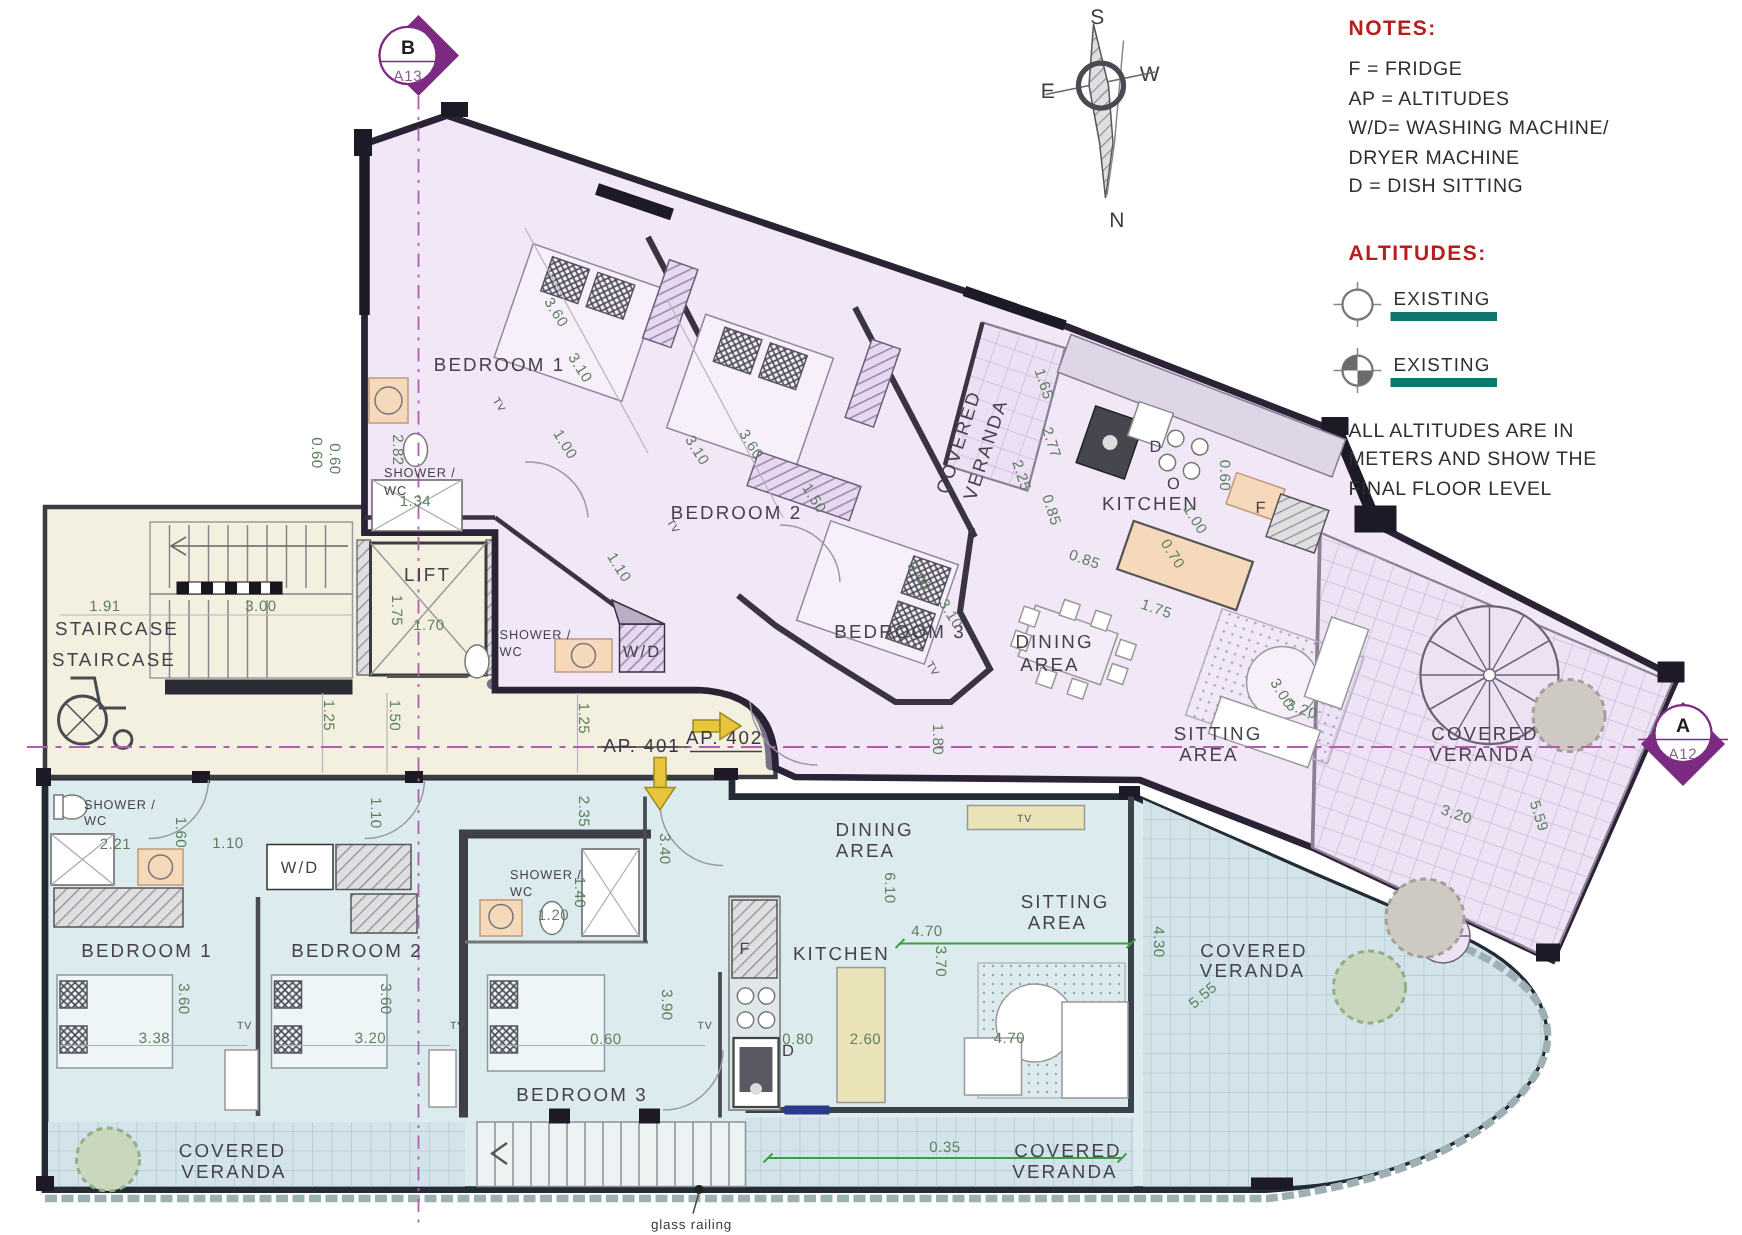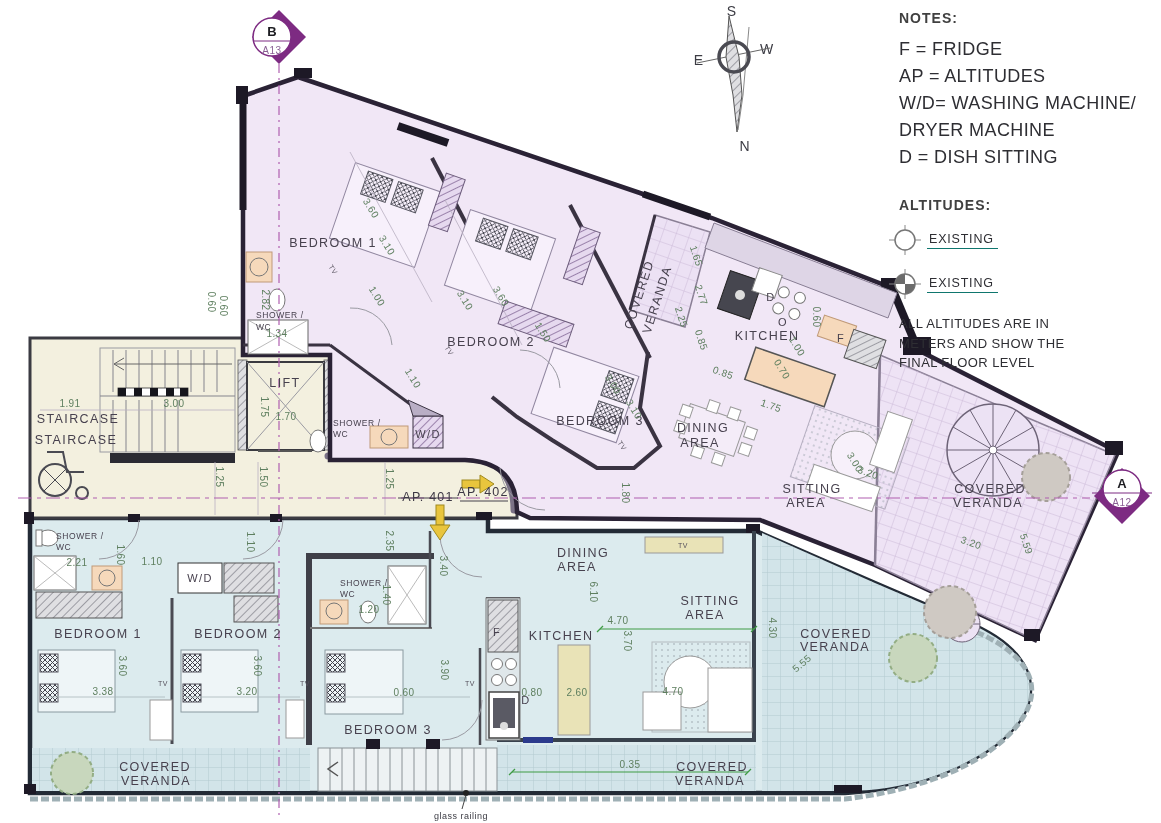--- a/index.html
+++ b/index.html
@@ -8,24 +8,24 @@
   svg text{font-family:"Liberation Sans", sans-serif;}
   .room{font-size:12.5px;fill:#47414e;letter-spacing:1.4px;text-anchor:middle;}
   .room-sm{font-size:8.5px;fill:#47414e;letter-spacing:0.6px;}
   .dim{font-size:10px;fill:#5e7f5f;letter-spacing:0.4px;text-anchor:middle;}
   .tiny{font-size:7px;fill:#55505c;letter-spacing:0.5px;text-anchor:middle;}
   .ap{font-size:12.5px;fill:#3c3744;letter-spacing:1.2px;text-anchor:middle;}
   .mk-letter{font-size:13px;font-weight:bold;fill:#1d1d22;text-anchor:middle;}
   .mk-sheet{font-size:10px;fill:#8a5f94;text-anchor:middle;letter-spacing:0.5px;}
   .cmp{font-size:14px;fill:#3c3c44;text-anchor:middle;letter-spacing:1px;}
   .notes{position:absolute;left:899px;top:10px;width:256px;color:#2e2e33;}
-  .notes h3{margin:0 0 10px 0;font-size:14px;letter-spacing:1px;color:#404040;}
-  .notes .nline{font-size:18px;line-height:1.5;letter-spacing:0.4px;}
+  .notes h3{margin:0 0 10px 0;font-size:14px;letter-spacing:1px;color:#b91c1c;}
+  .notes .nline{font-size:13px;line-height:1.5;letter-spacing:0.4px;}
   .alt-row{display:flex;align-items:center;margin:6px 0 10px -12px;}
-  .alt-label{font-size:12.5px;letter-spacing:0.8px;border-bottom:1px solid #0f766e;padding:0 4px 2px 2px;margin-left:4px;}
+  .alt-label{font-size:12.5px;letter-spacing:0.8px;border-bottom:6px solid #0f766e;padding:0 4px 2px 2px;margin-left:4px;}
   .alt-note{margin-top:13px;font-size:13px;line-height:1.5;letter-spacing:0.4px;}
   .spacer{height:26px;}
 </style>
 </head>
 <body>
 
 <div class="stage">
 
 <svg width="1161" height="823" viewBox="0 0 1161 823">
 <defs>

